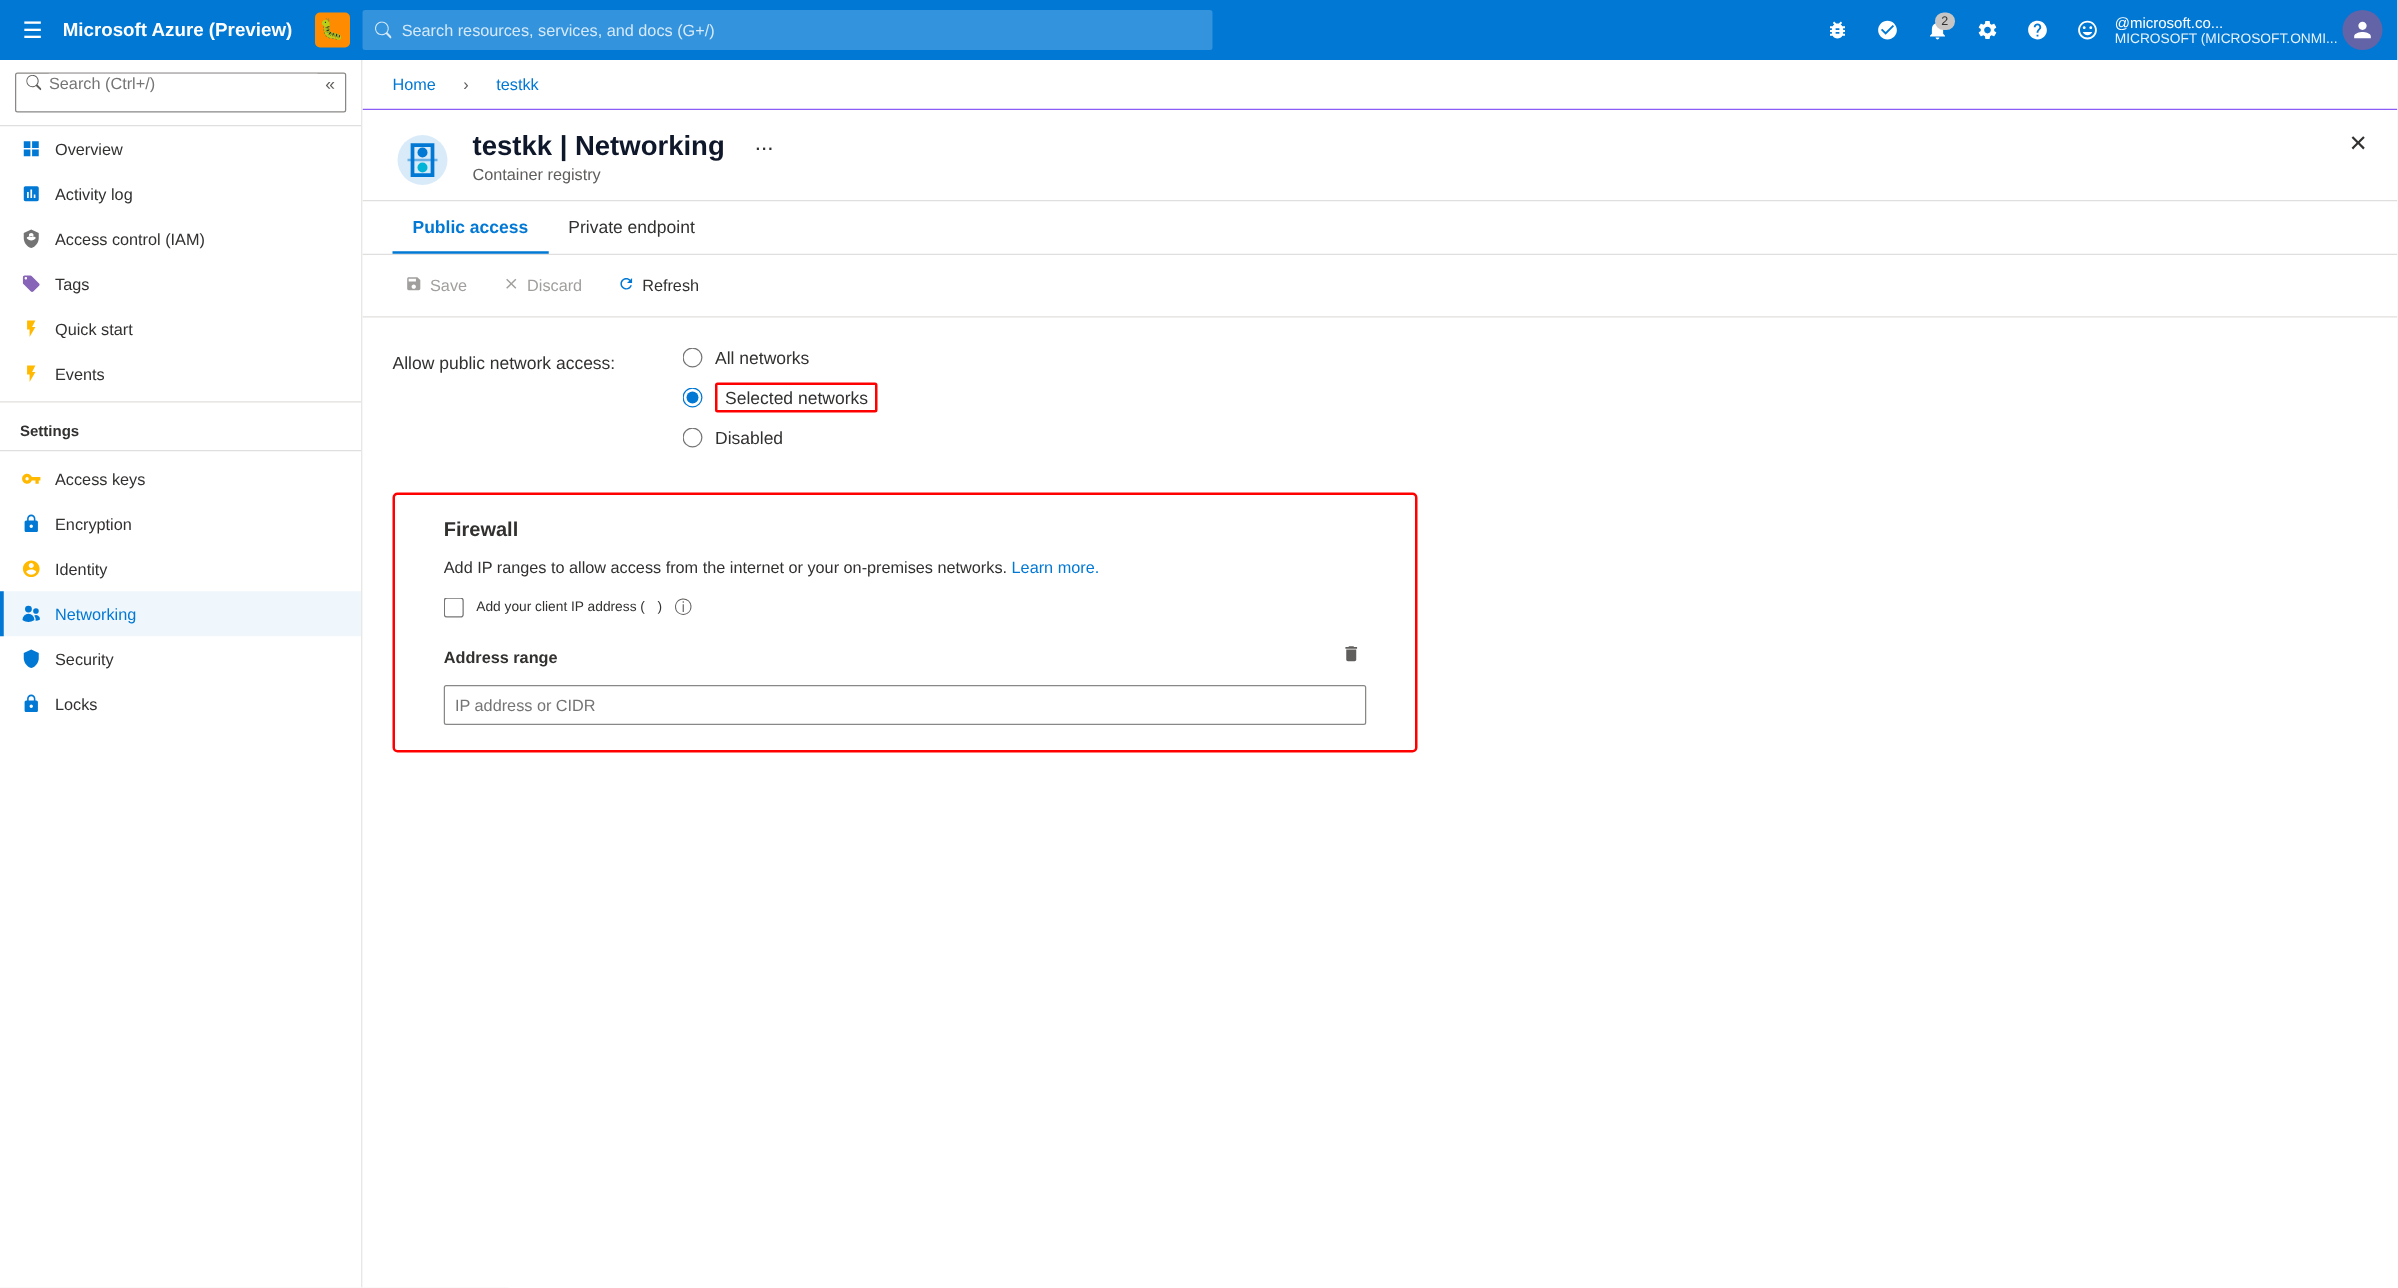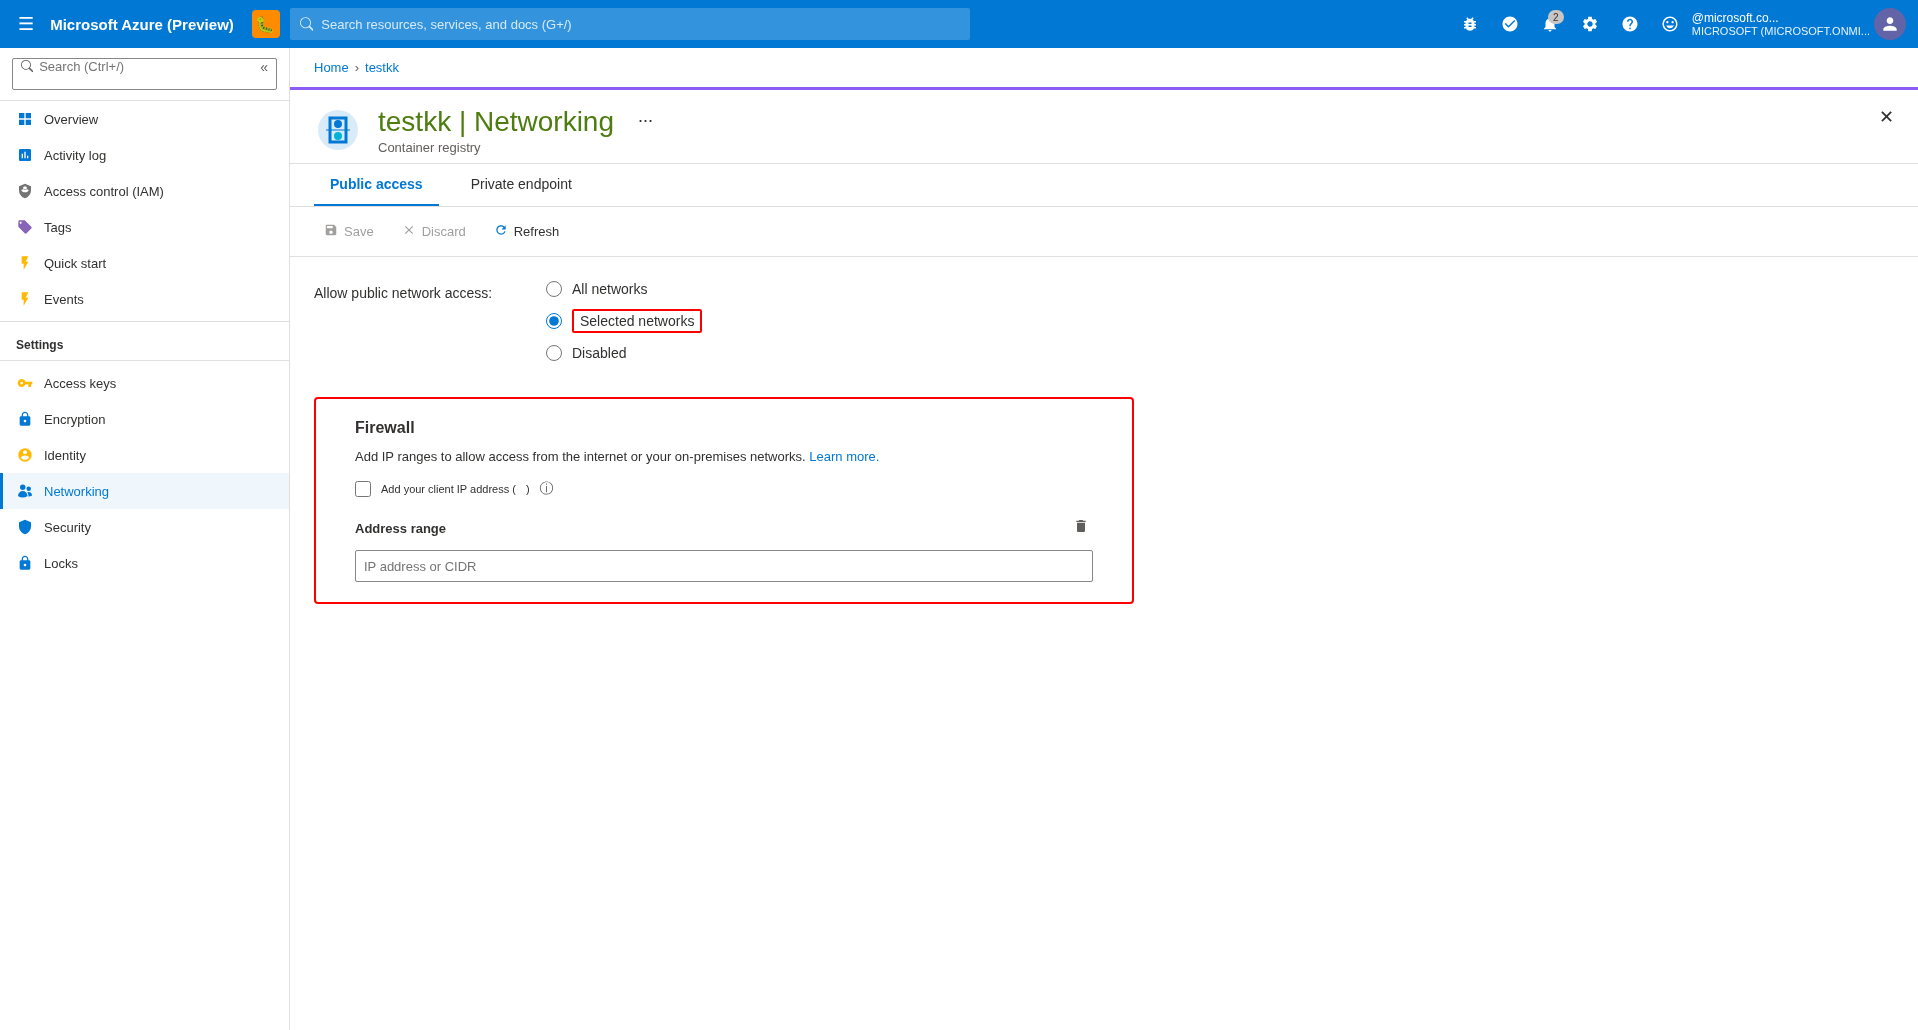--- a/index.html
+++ b/index.html
@@ -35,34 +35,34 @@
     .sidebar-item.active { background: #eff6fc; color: #0078d4; border-left: 3px solid #0078d4; padding-left: 13px; }
     .sidebar-item.active .item-label { color: #0078d4; }
     .sidebar-item .item-icon { width: 18px; height: 18px; display: flex; align-items: center; justify-content: center; flex-shrink: 0; }
     .sidebar-section-header { padding: 16px 16px 4px; font-size: 12px; font-weight: 600; color: #323130; border-top: 1px solid #e1dfdd; margin-top: 4px; }
     .sidebar-section-divider { height: 1px; background: #e1dfdd; margin: 4px 0; }
 
     
     .content-area { flex: 1; background: white; overflow-y: auto; display: flex; flex-direction: column; }
 
     
-    .breadcrumb { padding: 12px 24px; display: flex; align-items: center; gap: 6px; font-size: 13px; color: #0078d4; border-bottom: 3px solid #8b5cf6; }
+    .breadcrumb { padding: 12px 24px; display: flex; align-items: center; gap: 22px; font-size: 13px; color: #0078d4; border-bottom: 1px solid #8b5cf6; }
     .breadcrumb-separator { color: #605e5c; }
     .breadcrumb a { color: #0078d4; text-decoration: none; }
 
     
     .page-header { padding: 16px 24px 8px; display: flex; align-items: flex-start; gap: 16px; border-bottom: 1px solid #e1dfdd; position: relative; }
     .page-header-icon { width: 48px; height: 48px; flex-shrink: 0; }
-    .page-header-text h1 { font-size: 28px; font-weight: 400; color: #4d7c0f; }
+    .page-header-text h1 { font-size: 22px; font-weight: 700; color: #0f172a; }
     .page-header-text .subtitle { font-size: 13px; color: #605e5c; margin-top: 2px; }
     .page-header-more { color: #323130; cursor: pointer; font-size: 18px; margin-left: 8px; }
     .page-header-close { position: absolute; right: 24px; top: 16px; cursor: pointer; color: #323130; font-size: 18px; }
 
     
-    .tab-nav { display: flex; padding: 0 24px; border-bottom: 1px solid #e1dfdd; gap: 16px; }
+    .tab-nav { display: flex; padding: 0 24px; border-bottom: 1px solid #e1dfdd; gap: 0; }
     .tab { padding: 12px 16px; font-size: 14px; cursor: pointer; color: #323130; border-bottom: 2px solid transparent; white-space: nowrap; }
     .tab.active { color: #0078d4; border-bottom: 2px solid #0078d4; font-weight: 600; }
 
     
     .toolbar { display: flex; align-items: flex-end; padding: 10px 24px; gap: 8px; border-bottom: 1px solid #e1dfdd; }
     .toolbar-btn { display: flex; align-items: center; gap: 6px; padding: 6px 10px; background: transparent; border: none; cursor: pointer; color: #323130; font-size: 13px; border-radius: 2px; }
     .toolbar-btn:disabled { color: #a19f9d; cursor: not-allowed; }
     .toolbar-btn .btn-icon { font-size: 14px; }
 
     

